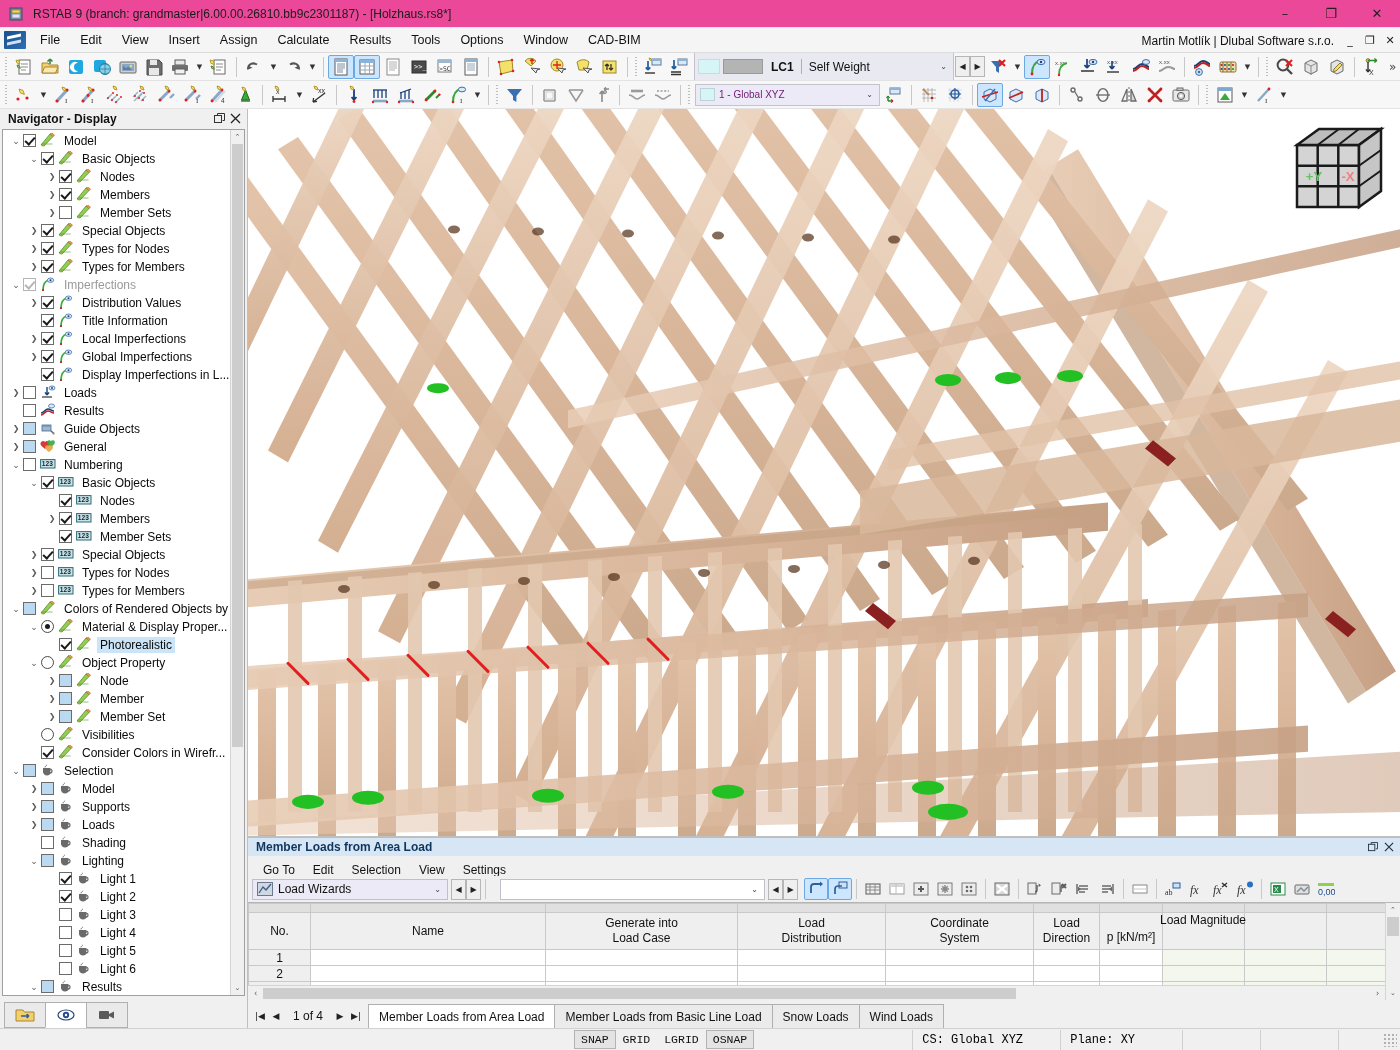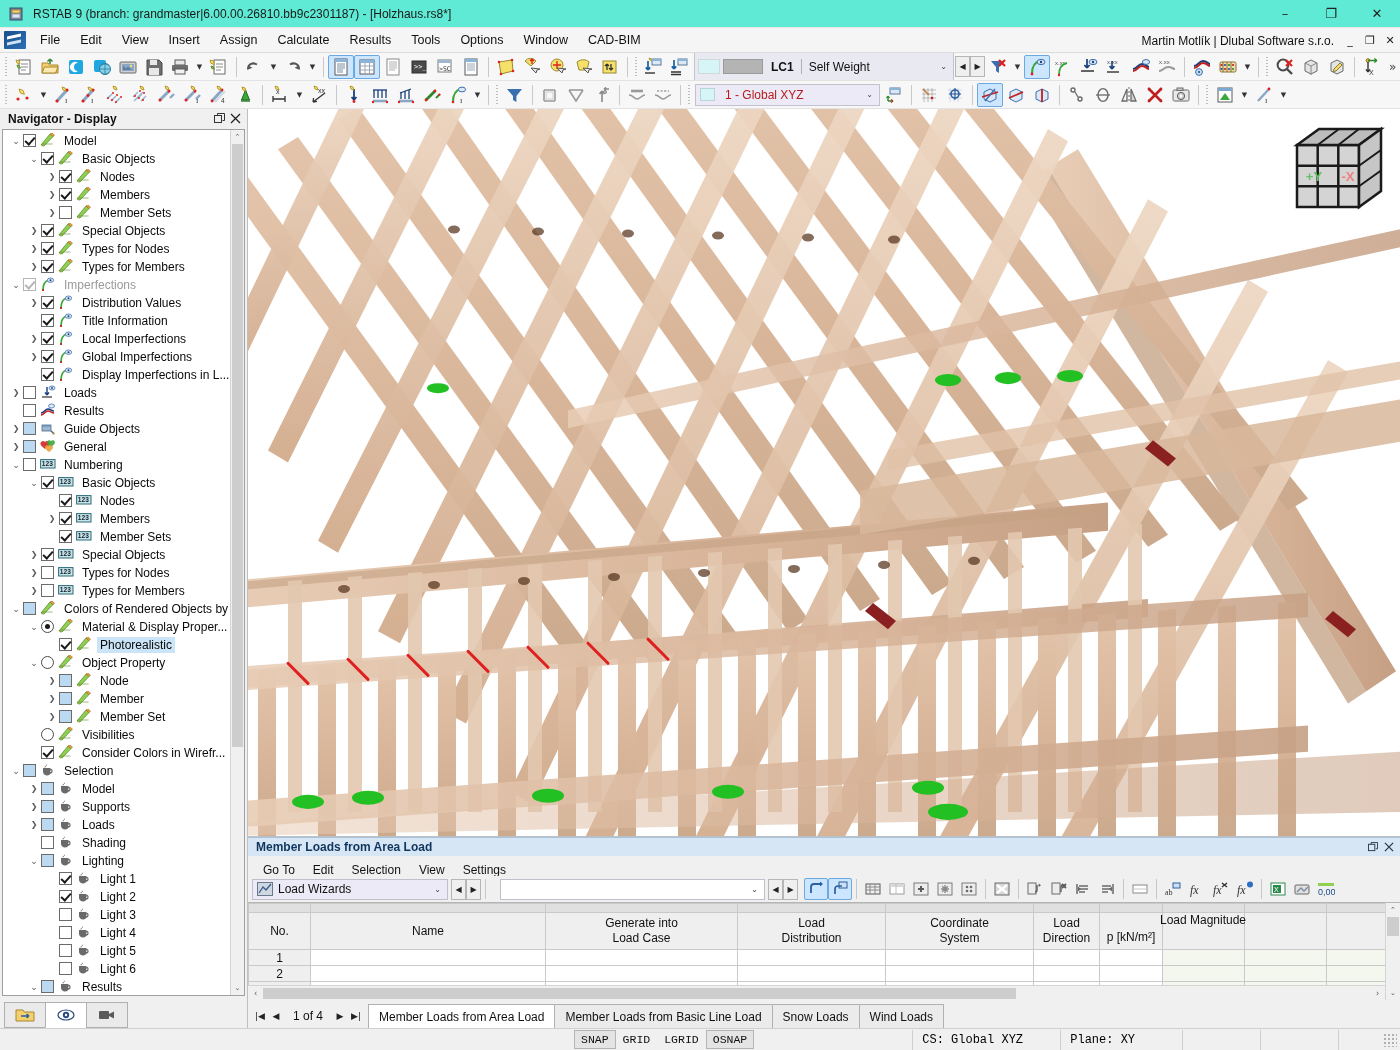--- a/index.html
+++ b/index.html
@@ -9,21 +9,21 @@
     overflow: hidden;
     font-family: "Liberation Sans", sans-serif;
     font-size: 12px;
     color: #000;
     background: #f0f0f0;
   }
   .app { width: 1400px; height: 1050px; display: flex; flex-direction: column; background: #f0f0f0; }
 
   
   .titlebar {
-    height: 28px; background: #5eead4; display: flex; align-items: center;
+    height: 28px; background: #ec4899; display: flex; align-items: center;
     border-bottom: 1px solid #e8e8e8; flex: 0 0 28px;
   }
   .titlebar .tb-icon { width: 16px; height: 16px; margin: 0 8px 0 9px; position: relative; }
   .titlebar .title-text { font-size: 12px; color: #1a1a1a; }
   .titlebar .spacer { flex: 1 1 auto; }
   .win-btns { display: flex; height: 28px; }
   .win-btn {
     width: 46px; height: 28px; display: flex; align-items: center; justify-content: center;
     font-size: 13px; color: #222; font-family: "DejaVu Sans", sans-serif;
   }
@@ -82,21 +82,21 @@
   .lc-id { font-size: 12px; font-weight: bold; color: #111; margin-left: 8px; }
   .lc-divider { width: 1px; height: 15px; background: #b0b0b0; margin: 0 7px; }
   .lc-name { font-size: 12px; color: #111; }
   .combo-caret { margin-left: auto; margin-right: 6px; font-size: 8px; color: #444; font-family: "DejaVu Sans", sans-serif; }
 
   .cs-combo {
     display: flex; align-items: center; height: 22px; background: #eceaf6;
     border: 1px solid #c3c3cf; width: 185px; flex: 0 0 185px; margin: 0 1px;
   }
   .cs-sw { width: 15px; height: 13px; background: #d6f5f7; margin-left: 4px; border: 1px solid #bcd3d5; }
-  .cs-name { font-size: 12px; margin-left: 10px; color: #b91c1c; }
+  .cs-name { font-size: 10px; margin-left: 4px; color: #701a75; }
 
   .nav-arrow {
     width: 15px; height: 21px; border: 1px solid #b6b6b6; background: #efefef;
     display: inline-flex; align-items: center; justify-content: center;
     font-size: 8px; color: #222; flex: 0 0 15px; font-family: "DejaVu Sans", sans-serif;
   }
   .chev-more { font-size: 12px; color: #444; padding: 0 4px; font-family: "DejaVu Sans", sans-serif; }
 
   
   .body-row { flex: 1 1 auto; display: flex; min-height: 0; }

